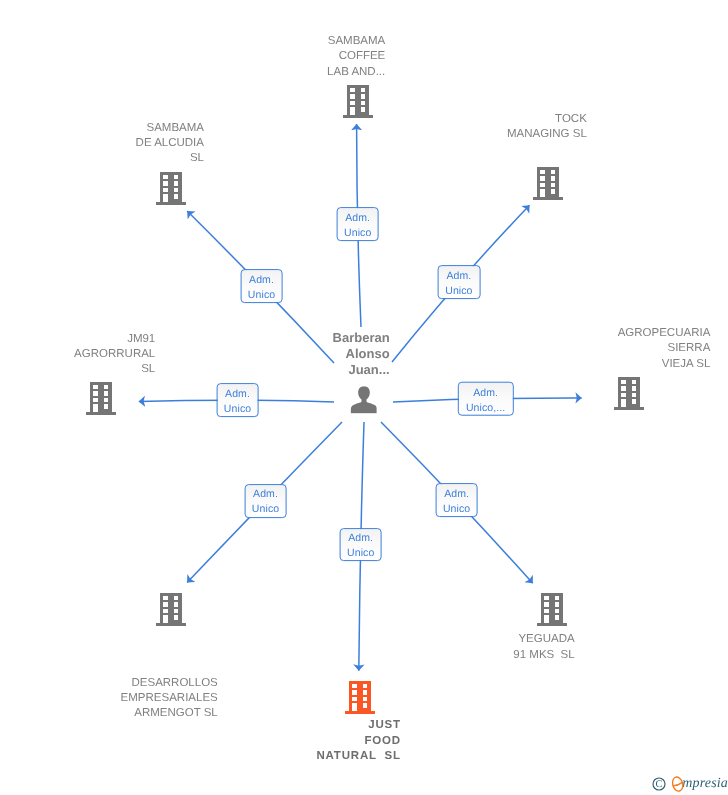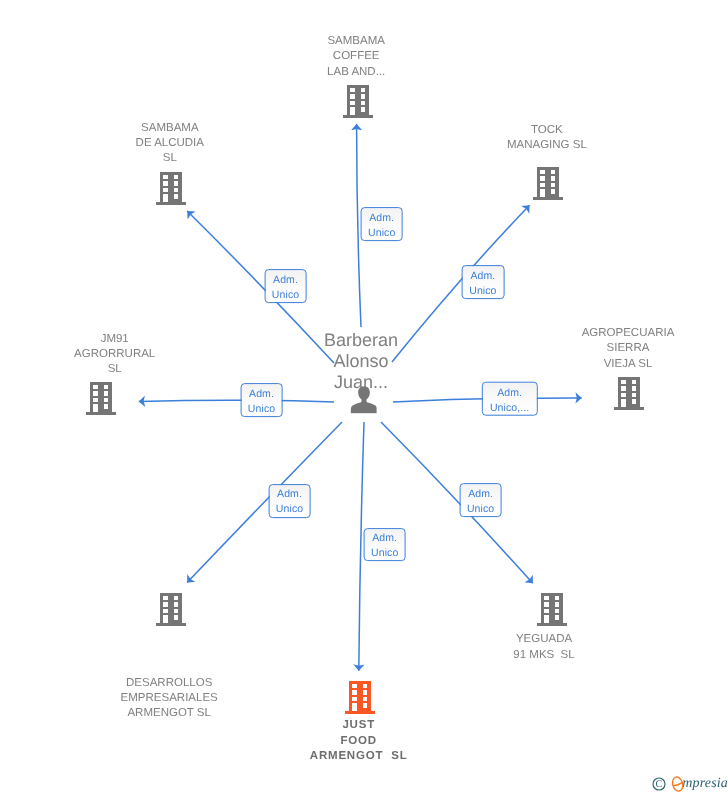--- a/index.html
+++ b/index.html
@@ -4,32 +4,32 @@
 <title>Barberan Alonso Juan - relationship network</title>
 <style>
   html,body{margin:0;padding:0;background:#ffffff;}
   body{width:728px;height:795px;position:relative;overflow:hidden;
        font-family:"Liberation Sans",sans-serif;
        -webkit-font-smoothing:antialiased;-moz-osx-font-smoothing:grayscale;
        text-rendering:geometricPrecision;}
   .stage{position:absolute;left:0;top:0;width:728px;height:795px;background:#fff;}
   svg.edges{position:absolute;left:0;top:0;width:728px;height:795px;overflow:visible;}
   .node{position:absolute;left:0;top:0;}
-  .node-label{position:absolute;text-align:center;color:#808080;font-size:11.5px;
+  .node-label{position:absolute;text-align:right;color:#808080;font-size:11.5px;
               line-height:15.2px;white-space:pre;
               transform:translateX(-50%) translateZ(0);}
   .node-label.hl{color:#6e6e6e;font-weight:bold;letter-spacing:0.8px;}
-  .node-label.center{font-size:18px;line-height:21px;}
+  .node-label.center{font-size:13px;line-height:16px;font-weight:bold;}
   .bldg,.person{position:absolute;transform:translate(-50%,-50%);line-height:0;}
   .reltag{position:absolute;border:1.4px solid #3c7fdb;border-radius:4px;
           background:linear-gradient(to bottom,#f2f2f2 0%,#fafafa 45%,#ffffff 100%);
           color:#3c7fdb;font-size:10.5px;line-height:14.83px;text-align:center;
           box-sizing:border-box;padding-top:3px;
           display:flex;flex-direction:column;justify-content:center;align-items:center;
-          transform:translate(-50%,-50%) translateZ(0);white-space:pre;letter-spacing:0.1px;margin-left:24px;}
+          transform:translate(-50%,-50%) translateZ(0);white-space:pre;letter-spacing:0.1px;}
   .wm{position:absolute;left:651.5px;bottom:3px;display:flex;align-items:baseline;
       transform:translateZ(0);}
   .wm-brand{font-family:"Liberation Serif",serif;font-style:italic;font-size:14px;
             letter-spacing:0.15px;}
 </style>
 </head>
 <body>
 
 <div class="stage">
   <svg class="edges" viewBox="0 0 728 795">
@@ -111,21 +111,21 @@
         <rect x="7.42" y="3.87" width="4.81" height="3.93" fill="#fff"></rect>
           <rect x="17.61" y="3.87" width="4.23" height="3.93" fill="#fff"></rect>
         <rect x="7.42" y="10.2" width="4.81" height="4.36" fill="#fff"></rect>
           <rect x="17.61" y="10.2" width="4.23" height="4.36" fill="#fff"></rect>
         <rect x="7.42" y="17.13" width="4.81" height="3.85" fill="#fff"></rect>
           <rect x="17.61" y="17.13" width="4.23" height="3.85" fill="#fff"></rect>
         <rect x="7.42" y="23.11" width="4.81" height="8.34" fill="#fff"></rect>
           <rect x="17.61" y="23.4" width="4.23" height="4.8" fill="#fff"></rect>
       </svg>
     </div>
-    <div class="node-label" style="left: 546.9px; top: 123px; color: rgb(128, 128, 128);">TOCK
+    <div class="node-label" style="left: 546.9px; top: 112px; color: rgb(128, 128, 128);">TOCK
 MANAGING SL</div>
     <div class="reltag" style="left: 458.9px; top: 282.3px; width: 42.8px; height: 33.8px; border-color: rgb(60, 127, 219); color: rgb(60, 127, 219);">Adm.
 Unico</div>
   </div>
 
   <div class="node">
     <div class="bldg" style="left: 100.5px; top: 398px;">
       <svg class="icon-svg" width="30" height="34.05" viewBox="0 0 30 34.05" shape-rendering="crispEdges">
         <rect x="3.76" y="0.9" width="21.9" height="30.55" class="fg" fill="#757575"></rect>
         <rect x="0" y="31.45" width="30" height="2.6" class="fg" fill="#757575"></rect>
@@ -154,21 +154,21 @@
         <rect x="7.42" y="3.87" width="4.81" height="3.93" fill="#fff"></rect>
           <rect x="17.61" y="3.87" width="4.23" height="3.93" fill="#fff"></rect>
         <rect x="7.42" y="10.2" width="4.81" height="4.36" fill="#fff"></rect>
           <rect x="17.61" y="10.2" width="4.23" height="4.36" fill="#fff"></rect>
         <rect x="7.42" y="17.13" width="4.81" height="3.85" fill="#fff"></rect>
           <rect x="17.61" y="17.13" width="4.23" height="3.85" fill="#fff"></rect>
         <rect x="7.42" y="23.11" width="4.81" height="8.34" fill="#fff"></rect>
           <rect x="17.61" y="23.4" width="4.23" height="4.8" fill="#fff"></rect>
       </svg>
     </div>
-    <div class="node-label" style="left: 628px; top: 326.1px; color: rgb(128, 128, 128);">AGROPECUARIA
+    <div class="node-label" style="left: 664px; top: 326.1px; color: rgb(128, 128, 128);">AGROPECUARIA
 SIERRA
 VIEJA SL</div>
     <div class="reltag" style="left: 485.6px; top: 398.8px; width: 56.4px; height: 34.6px; border-color: rgb(60, 127, 219); color: rgb(60, 127, 219);">Adm.
 Unico,...</div>
   </div>
 
   <div class="node">
     <div class="bldg" style="left: 170.7px; top: 608.7px;">
       <svg class="icon-svg" width="30" height="34.05" viewBox="0 0 30 34.05" shape-rendering="crispEdges">
         <rect x="3.76" y="0.9" width="21.9" height="30.55" class="fg" fill="#757575"></rect>
@@ -221,21 +221,21 @@
         <rect x="7.42" y="10.2" width="4.81" height="4.36" fill="#fff"></rect>
           <rect x="17.61" y="10.2" width="4.23" height="4.36" fill="#fff"></rect>
         <rect x="7.42" y="17.13" width="4.81" height="3.85" fill="#fff"></rect>
           <rect x="17.61" y="17.13" width="4.23" height="3.85" fill="#fff"></rect>
         <rect x="7.42" y="23.11" width="4.81" height="8.34" fill="#fff"></rect>
           <rect x="17.61" y="23.4" width="4.23" height="4.8" fill="#fff"></rect>
       </svg>
     </div>
     <div class="node-label hl" style="left: 358.7px; top: 718.3px; color: rgb(110, 110, 110);">JUST
 FOOD
-ARMENGOT  SL</div>
+NATURAL  SL</div>
     <div class="reltag" style="left: 360.7px; top: 544.6px; width: 42.8px; height: 33.8px; border-color: rgb(60, 127, 219); color: rgb(60, 127, 219);">Adm.
 Unico</div>
   </div>
 
   <div class="wm">
     <svg width="14" height="14" viewBox="0 0 14 14" style="margin-right:6.5px;position:relative;top:4px;">
       <circle cx="7" cy="7" r="6" fill="none" class="wm-stroke" stroke-width="1.15" stroke="#2b6175"></circle>
       <text x="7" y="10.4" text-anchor="middle" font-family="Liberation Serif, serif" font-size="10.2" class="wm-fill" fill="#2b6175">C</text>
     </svg>
     <svg width="11.5" height="16" viewBox="0 0 11.5 16" style="margin-right:-1.2px;position:relative;top:5px;">

